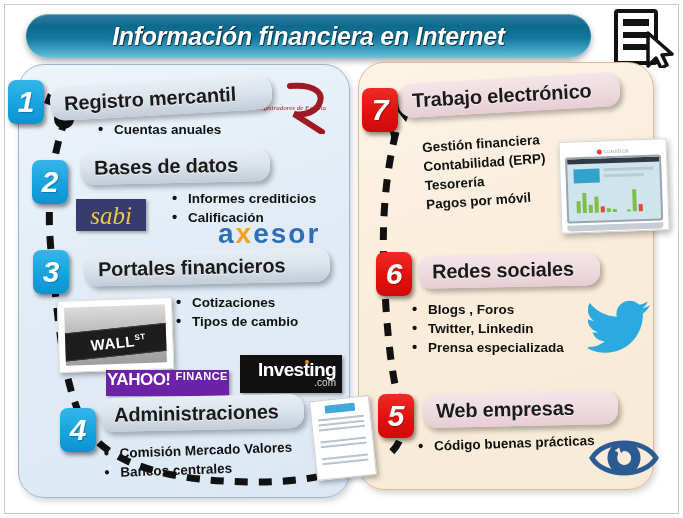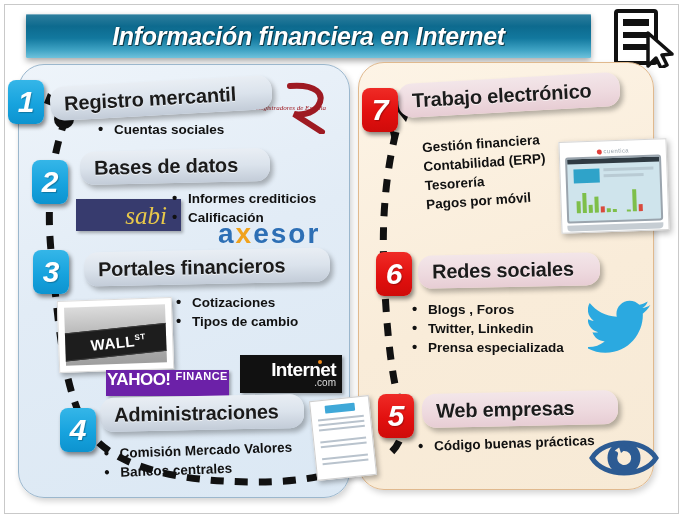--- a/index.html
+++ b/index.html
@@ -4,21 +4,21 @@
 <style>
   html,body{margin:0;padding:0;background:#fff;}
   body{width:683px;height:518px;overflow:hidden;font-family:"Liberation Sans",sans-serif;}
 
   #canvas{position:relative;width:683px;height:518px;background:#ffffff;box-sizing:border-box;}
   #frame{position:absolute;left:4px;top:4px;width:675px;height:510px;border:1px solid #c9c9c9;box-sizing:border-box;background:#fff;}
 
   
   .title-bar{
     position:absolute;left:26px;top:14px;width:565px;height:44px;
-    border-radius:1px;
+    border-radius:22px;
     background:linear-gradient(180deg,#2f7f9e 0%,#0d6a8e 28%,#12789e 55%,#3fa3c4 82%,#6fc2dc 100%);
     box-shadow:0 3px 6px rgba(0,0,0,.35), inset 0 1px 0 rgba(255,255,255,.35);
     display:flex;align-items:center;justify-content:center;
   }
   .title-bar .txt{
     color:#ffffff;font-size:25px;font-weight:bold;font-style:italic;
     letter-spacing:-.3px;white-space:nowrap;
     text-shadow:1px 1px 0 rgba(0,0,0,.55), 0 0 2px rgba(0,0,0,.4);
   }
   .doc-cursor-icon{position:absolute;left:612px;top:8px;width:62px;height:60px;}
@@ -84,21 +84,20 @@
   .tiltlist-s{transform:rotate(-2deg);}
 
   
   .logo{position:absolute;z-index:4;}
 
   .logo-registradores{left:250px;top:82px;width:98px;height:52px;}
   .logo-sabi{
     left:76px;top:199px;width:70px;height:32px;background:#373b6e;
     display:flex;align-items:center;justify-content:center;
     box-shadow:2px 2px 3px rgba(0,0,0,.3);
-    padding-left:35px;
   }
   .logo-sabi span{color:#e8c84a;font-family:"Liberation Serif",serif;font-style:italic;font-size:25px;line-height:1;}
   .logo-axesor{left:218px;top:218px;width:122px;height:30px;}
   .logo-axesor .ax{font-size:28px;font-family:"Liberation Sans",sans-serif;letter-spacing:2px;color:#2d6fb5;font-weight:700;}
   .logo-axesor .ax i{color:#f0a21c;font-style:normal;}
 
   .photo-wall{
     left:58px;top:299px;width:115px;height:72px;background:#fff;
     padding:6px;box-sizing:border-box;border:1px solid #ddd;
     box-shadow:2px 3px 5px rgba(0,0,0,.32);transform:rotate(-2deg);
@@ -200,21 +199,21 @@
   </svg>
 
   <div class="badge blue" style="left:8px;top:80px;">
     <span>1</span>
   </div>
   <div class="pill blue tilt-1" style="left:50px;top:81px;width:222px;height:34px;">
     <span class="ptxt">Registro mercantil</span>
   </div>
   <div class="bullets" style="left:98px;top:120px;">
     <ul>
-      <li>Cuentas sociales</li>
+      <li>Cuentas anuales</li>
     </ul>
   </div>
   <svg class="logo logo-registradores" viewBox="0 0 98 52">
     <path d="M40 4 C 66 2, 76 12, 68 24 C 62 33, 48 33, 44 32 L 72 50" fill="none" stroke="#9e1a22" stroke-width="6" stroke-linecap="round"></path>
     <text x="6" y="28" font-family="Liberation Serif, serif" font-style="italic" font-size="7" fill="#9e1a22">Registradores de España</text>
   </svg>
 
   <div class="badge blue" style="left:32px;top:160px;">
     <span>2</span>
   </div>
@@ -253,21 +252,21 @@
       <div class="plate">
         <b><span>WALL</span><sup>ST</sup></b>
       </div>
     </div>
   </div>
   <div class="logo logo-yahoo">
     <span class="y1">YAHOO!</span>
     <span class="y2">FINANCE</span>
   </div>
   <div class="logo logo-investing">
-    <span class="i1"><span>Internet</span><em></em></span>
+    <span class="i1"><span>Investing</span><em></em></span>
     <span class="i2">.com</span>
   </div>
 
   <div class="badge blue" style="left:60px;top:408px;">
     <span>4</span>
   </div>
   <div class="pill blue tilt-2" style="left:100px;top:396px;width:204px;height:34px;">
     <span class="ptxt">Administraciones</span>
   </div>
   <div class="bullets tiltlist-s" style="left:104px;top:441px;">

